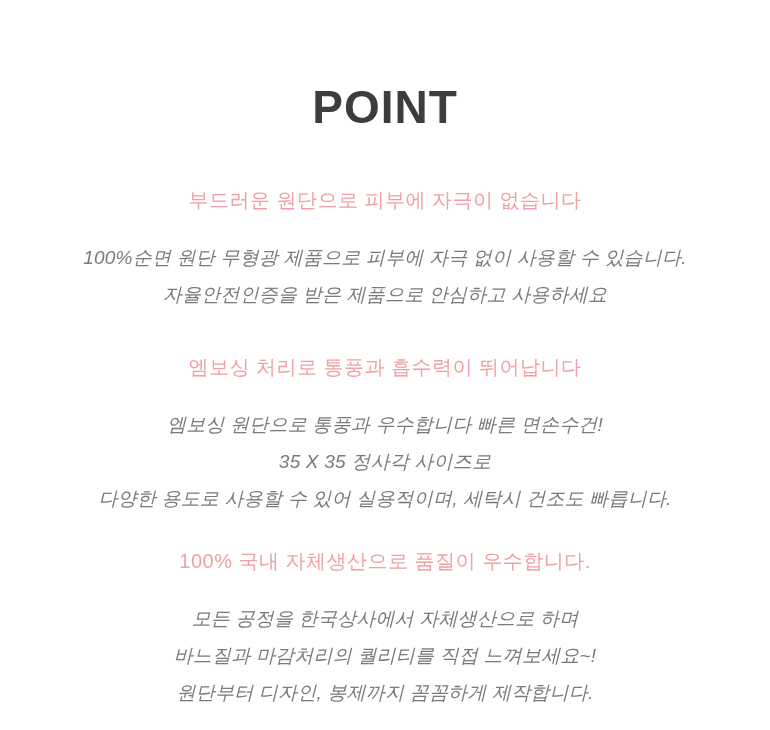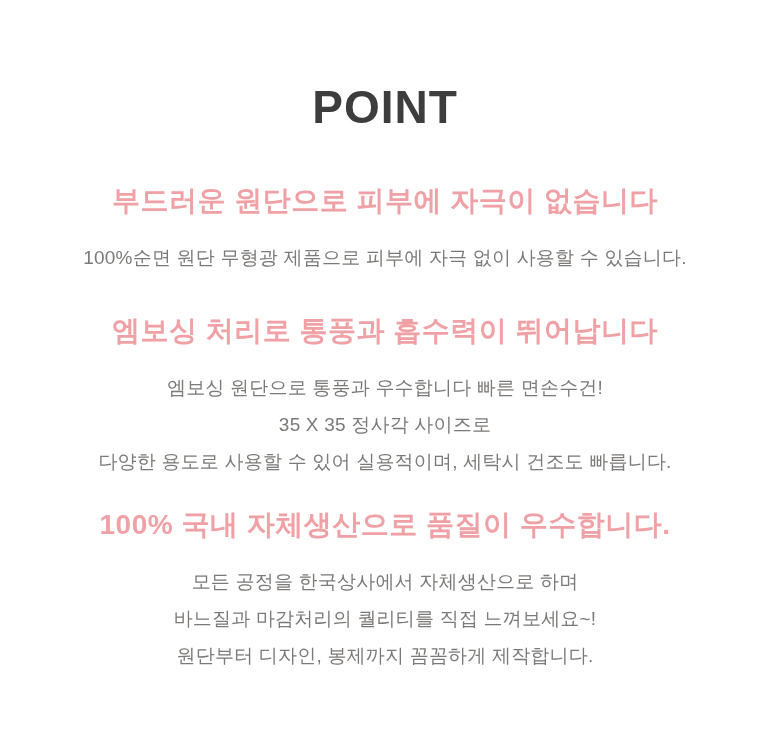--- a/index.html
+++ b/index.html
@@ -18,46 +18,48 @@
     font-size: 46px;
     font-weight: 700;
     letter-spacing: 1px;
     color: #3d3d3d;
     line-height: 1;
   }
   .point-section { margin-top: 40px; }
   .point-section.first { margin-top: 56px; }
   .point-section.last { margin-top: 30px; }
   .section-heading {
-    font-size: 28px;
-    font-weight: 700;
+    font-size: 20px;
+    font-weight: 400;
     line-height: 29px;
     color: #f0a1a5;
     letter-spacing: 0.5px;
   }
   .section-body { margin-top: 24px; }
   .body-line {
     font-size: 19px;
     font-weight: 400;
     line-height: 37px;
     color: #7c7a78;
     letter-spacing: 0.2px;
+    font-style: italic;
   }
 </style>
 </head>
 <body>
 
 <div class="page">
 
   <h1 class="page-title">POINT</h1>
 
   <section class="point-section first">
     <h2 class="section-heading">부드러운 원단으로 피부에 자극이 없습니다</h2>
     <div class="section-body">
       <p class="body-line">100%순면 원단 무형광 제품으로 피부에 자극 없이 사용할 수 있습니다.</p>
+      <p class="body-line">자율안전인증을 받은 제품으로 안심하고 사용하세요</p>
     </div>
   </section>
 
   <section class="point-section">
     <h2 class="section-heading">엠보싱 처리로 통풍과 흡수력이 뛰어납니다</h2>
     <div class="section-body">
       <p class="body-line">엠보싱 원단으로 통풍과 우수합니다 빠른 면손수건!</p>
       <p class="body-line">35 X 35 정사각 사이즈로</p>
       <p class="body-line">다양한 용도로 사용할 수 있어 실용적이며, 세탁시 건조도 빠릅니다.</p>
     </div>

